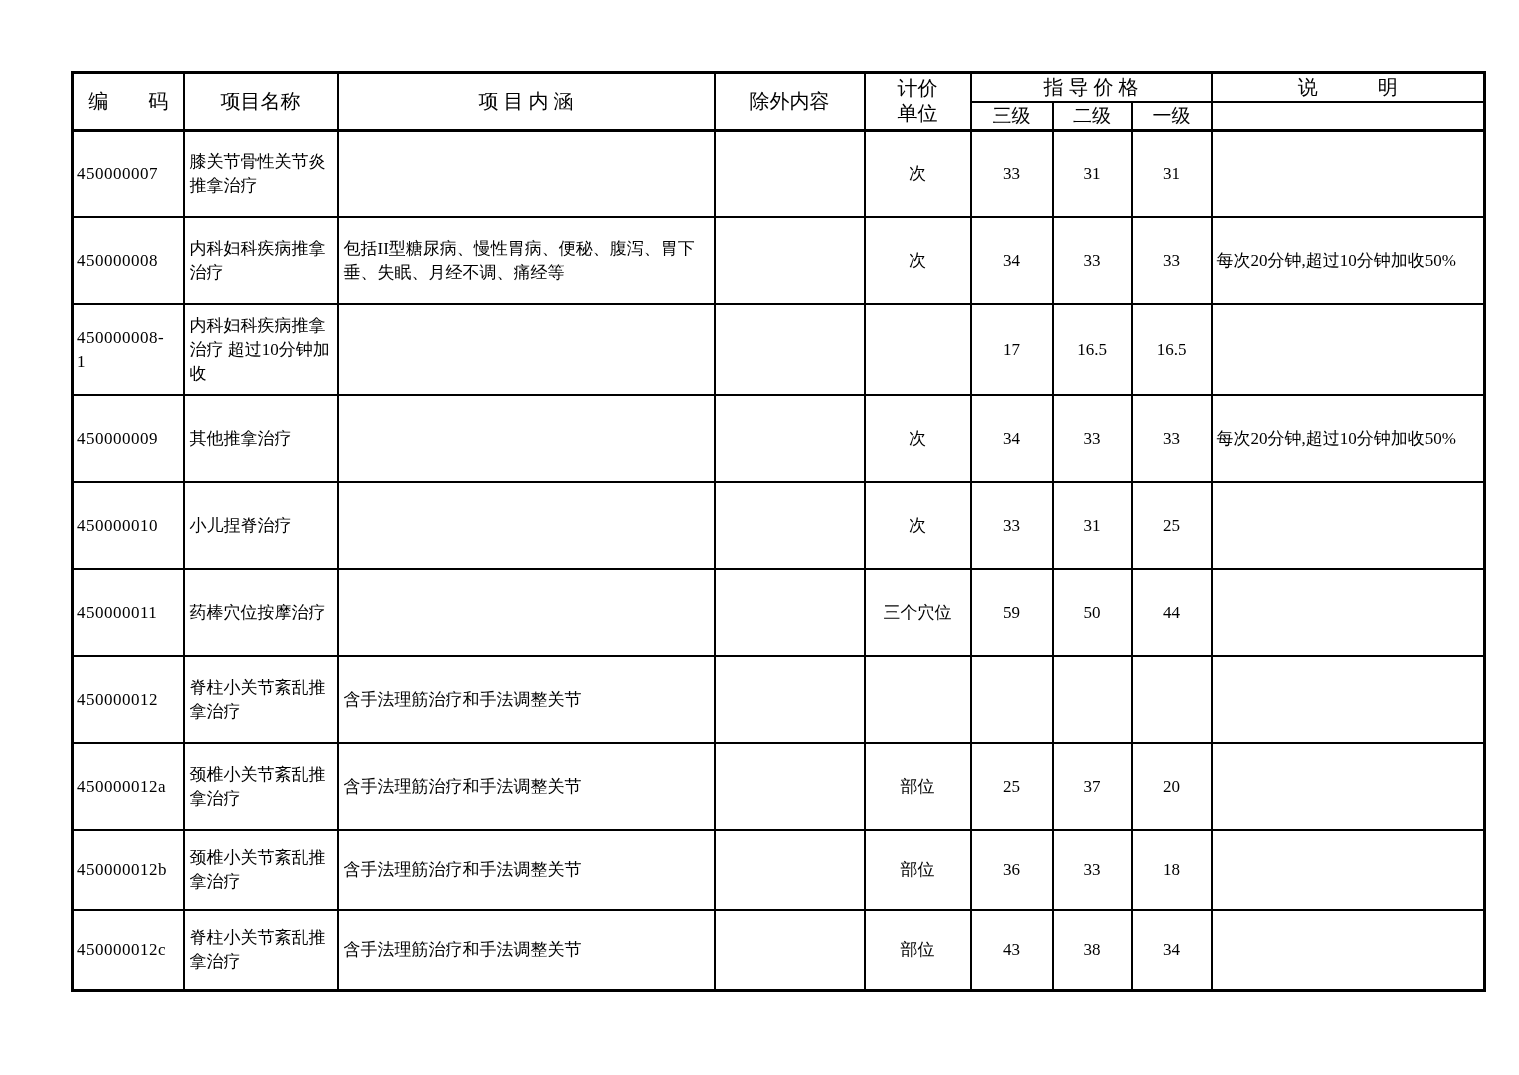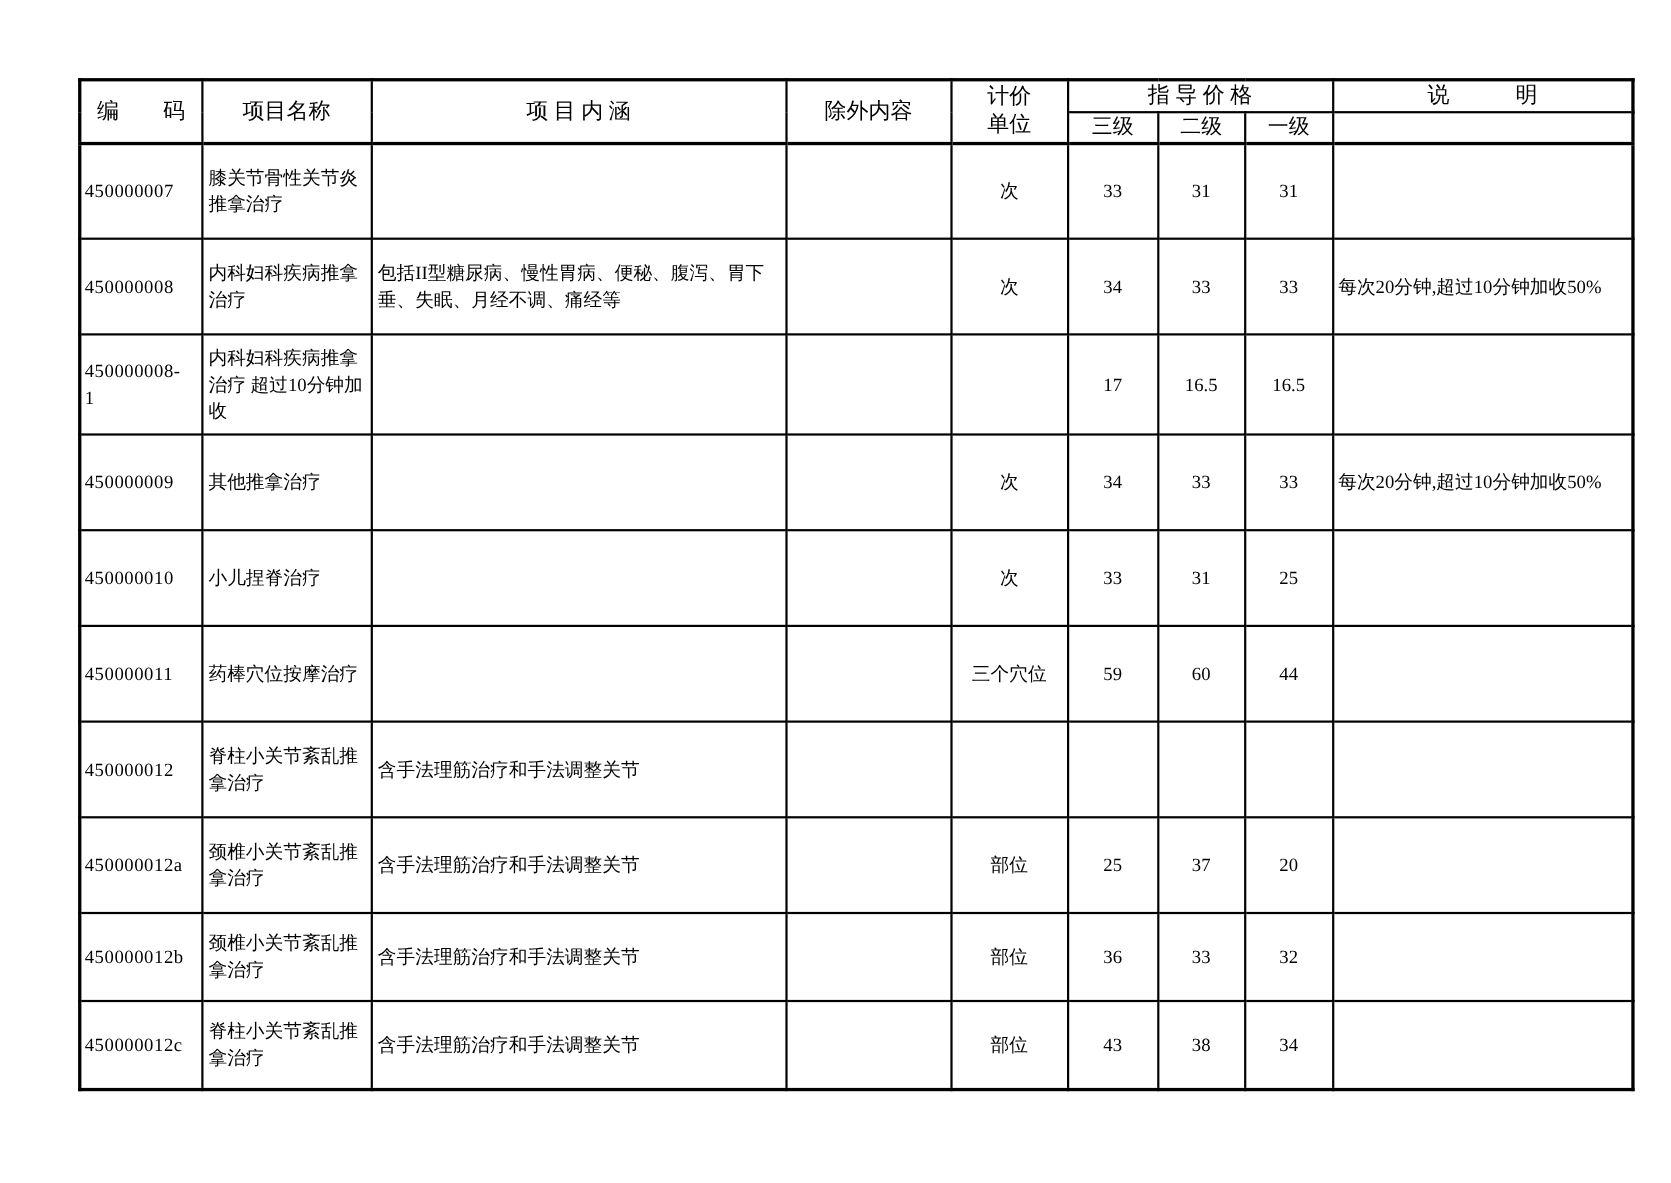--- a/index.html
+++ b/index.html
@@ -167,21 +167,21 @@
     <td class="cell-price">25</td>
     <td class="cell-note"></td>
   </tr>
         <tr>
     <td class="cell-code">450000011</td>
     <td class="cell-name">药棒穴位按摩治疗</td>
     <td class="cell-content"></td>
     <td class="cell-excl"></td>
     <td class="cell-unit">三个穴位</td>
     <td class="cell-price">59</td>
-    <td class="cell-price">60</td>
+    <td class="cell-price">50</td>
     <td class="cell-price">44</td>
     <td class="cell-note"></td>
   </tr>
         <tr>
     <td class="cell-code">450000012</td>
     <td class="cell-name">脊柱小关节紊乱推拿治疗</td>
     <td class="cell-content">含手法理筋治疗和手法调整关节</td>
     <td class="cell-excl"></td>
     <td class="cell-unit"></td>
     <td class="cell-price"></td>
@@ -201,21 +201,21 @@
     <td class="cell-note"></td>
   </tr>
         <tr>
     <td class="cell-code">450000012b</td>
     <td class="cell-name">颈椎小关节紊乱推拿治疗</td>
     <td class="cell-content">含手法理筋治疗和手法调整关节</td>
     <td class="cell-excl"></td>
     <td class="cell-unit">部位</td>
     <td class="cell-price">36</td>
     <td class="cell-price">33</td>
-    <td class="cell-price">32</td>
+    <td class="cell-price">18</td>
     <td class="cell-note"></td>
   </tr>
         <tr>
     <td class="cell-code">450000012c</td>
     <td class="cell-name">脊柱小关节紊乱推拿治疗</td>
     <td class="cell-content">含手法理筋治疗和手法调整关节</td>
     <td class="cell-excl"></td>
     <td class="cell-unit">部位</td>
     <td class="cell-price">43</td>
     <td class="cell-price">38</td>

